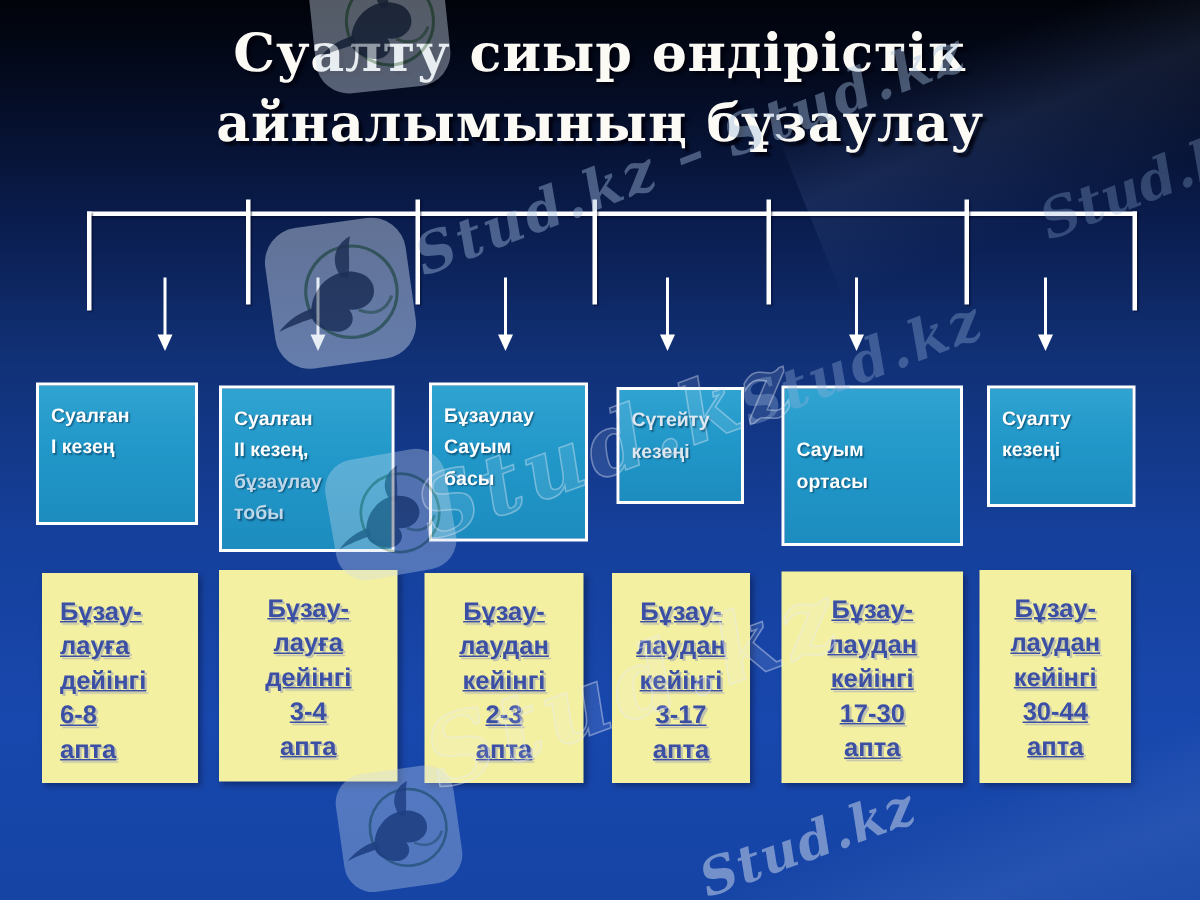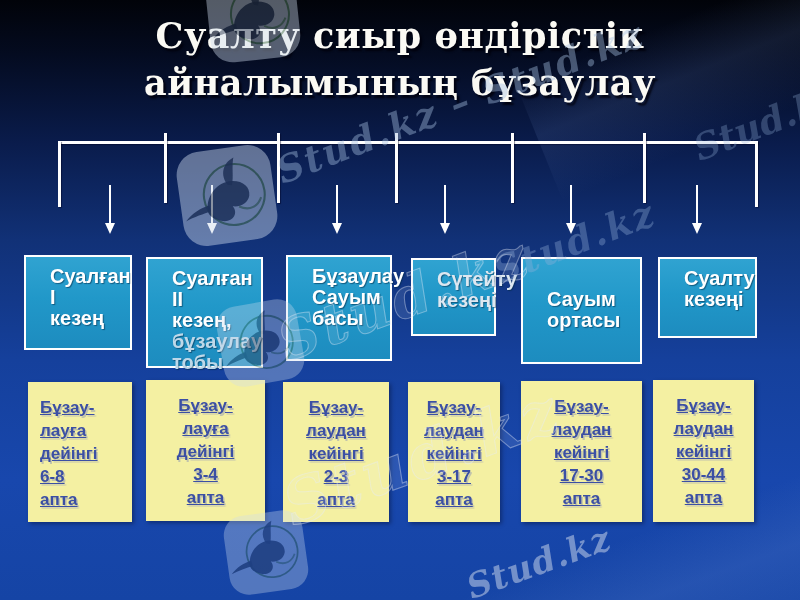--- a/index.html
+++ b/index.html
@@ -21,21 +21,21 @@
 
   
   .line{position:absolute;background:#ffffff;z-index:15;box-shadow:1px 1px 1px rgba(0,0,30,0.45);}
   .arrow-stem{position:absolute;width:2px;background:#ffffff;z-index:15;}
   .arrow-head{position:absolute;width:0;height:0;z-index:15;
     border-left:5px solid transparent;border-right:5px solid transparent;border-top:11px solid #ffffff;}
 
   
   .stage-box{position:absolute;z-index:20;border:2px solid #ffffff;box-sizing:border-box;
     background:linear-gradient(180deg,#30a3d1 0%,#2198c9 45%,#1d8cbf 100%);
-    padding:9px 24px;color:#ffffff;font-weight:bold;font-size:20px;line-height:21px;
+    padding:9px 8px;color:#ffffff;font-weight:bold;font-size:13px;line-height:21px;
     text-shadow:1px 1px 1px rgba(0,40,70,0.55);}
   .stage-label{white-space:pre-line;}
   .stage-label.secondary{color:#bed8e9;}
   .stage-box.muted .stage-label{color:#dde7f0;}
 
   .duration-box{position:absolute;z-index:20;background:#f4f0a2;box-sizing:border-box;
     color:#3b4fa4;font-weight:bold;font-size:17px;line-height:23px;text-align:center;
     padding:14px 4px 6px 4px;box-shadow:2px 2px 4px rgba(0,0,20,0.35);
     text-shadow:1.5px 1.5px 0 rgba(130,140,185,0.45);}
   .duration-box .duration-text{white-space:pre-line;text-decoration:underline;}
@@ -108,21 +108,21 @@
 басы</div>
   </div>
   <div class="stage-box muted" style="left:411px;top:258px;width:85px;height:78px;">
     <div class="stage-label">Сүтейту
 кезеңі</div>
   </div>
   <div class="stage-box" style="left:521px;top:257px;width:121px;height:107px;padding-top:30px;">
     <div class="stage-label">Сауым
 ортасы</div>
   </div>
-  <div class="stage-box" style="left:658px;top:257px;width:99px;height:81px;text-align:center;">
+  <div class="stage-box" style="left:658px;top:257px;width:99px;height:81px;">
     <div class="stage-label">Суалту
 кезеңі</div>
   </div>
 
   <div class="duration-box left-align" style="left:28px;top:382px;width:104px;height:140px;">
     <div class="duration-text">Бұзау-
 лауға
 дейінгі
 6-8
 апта</div>

